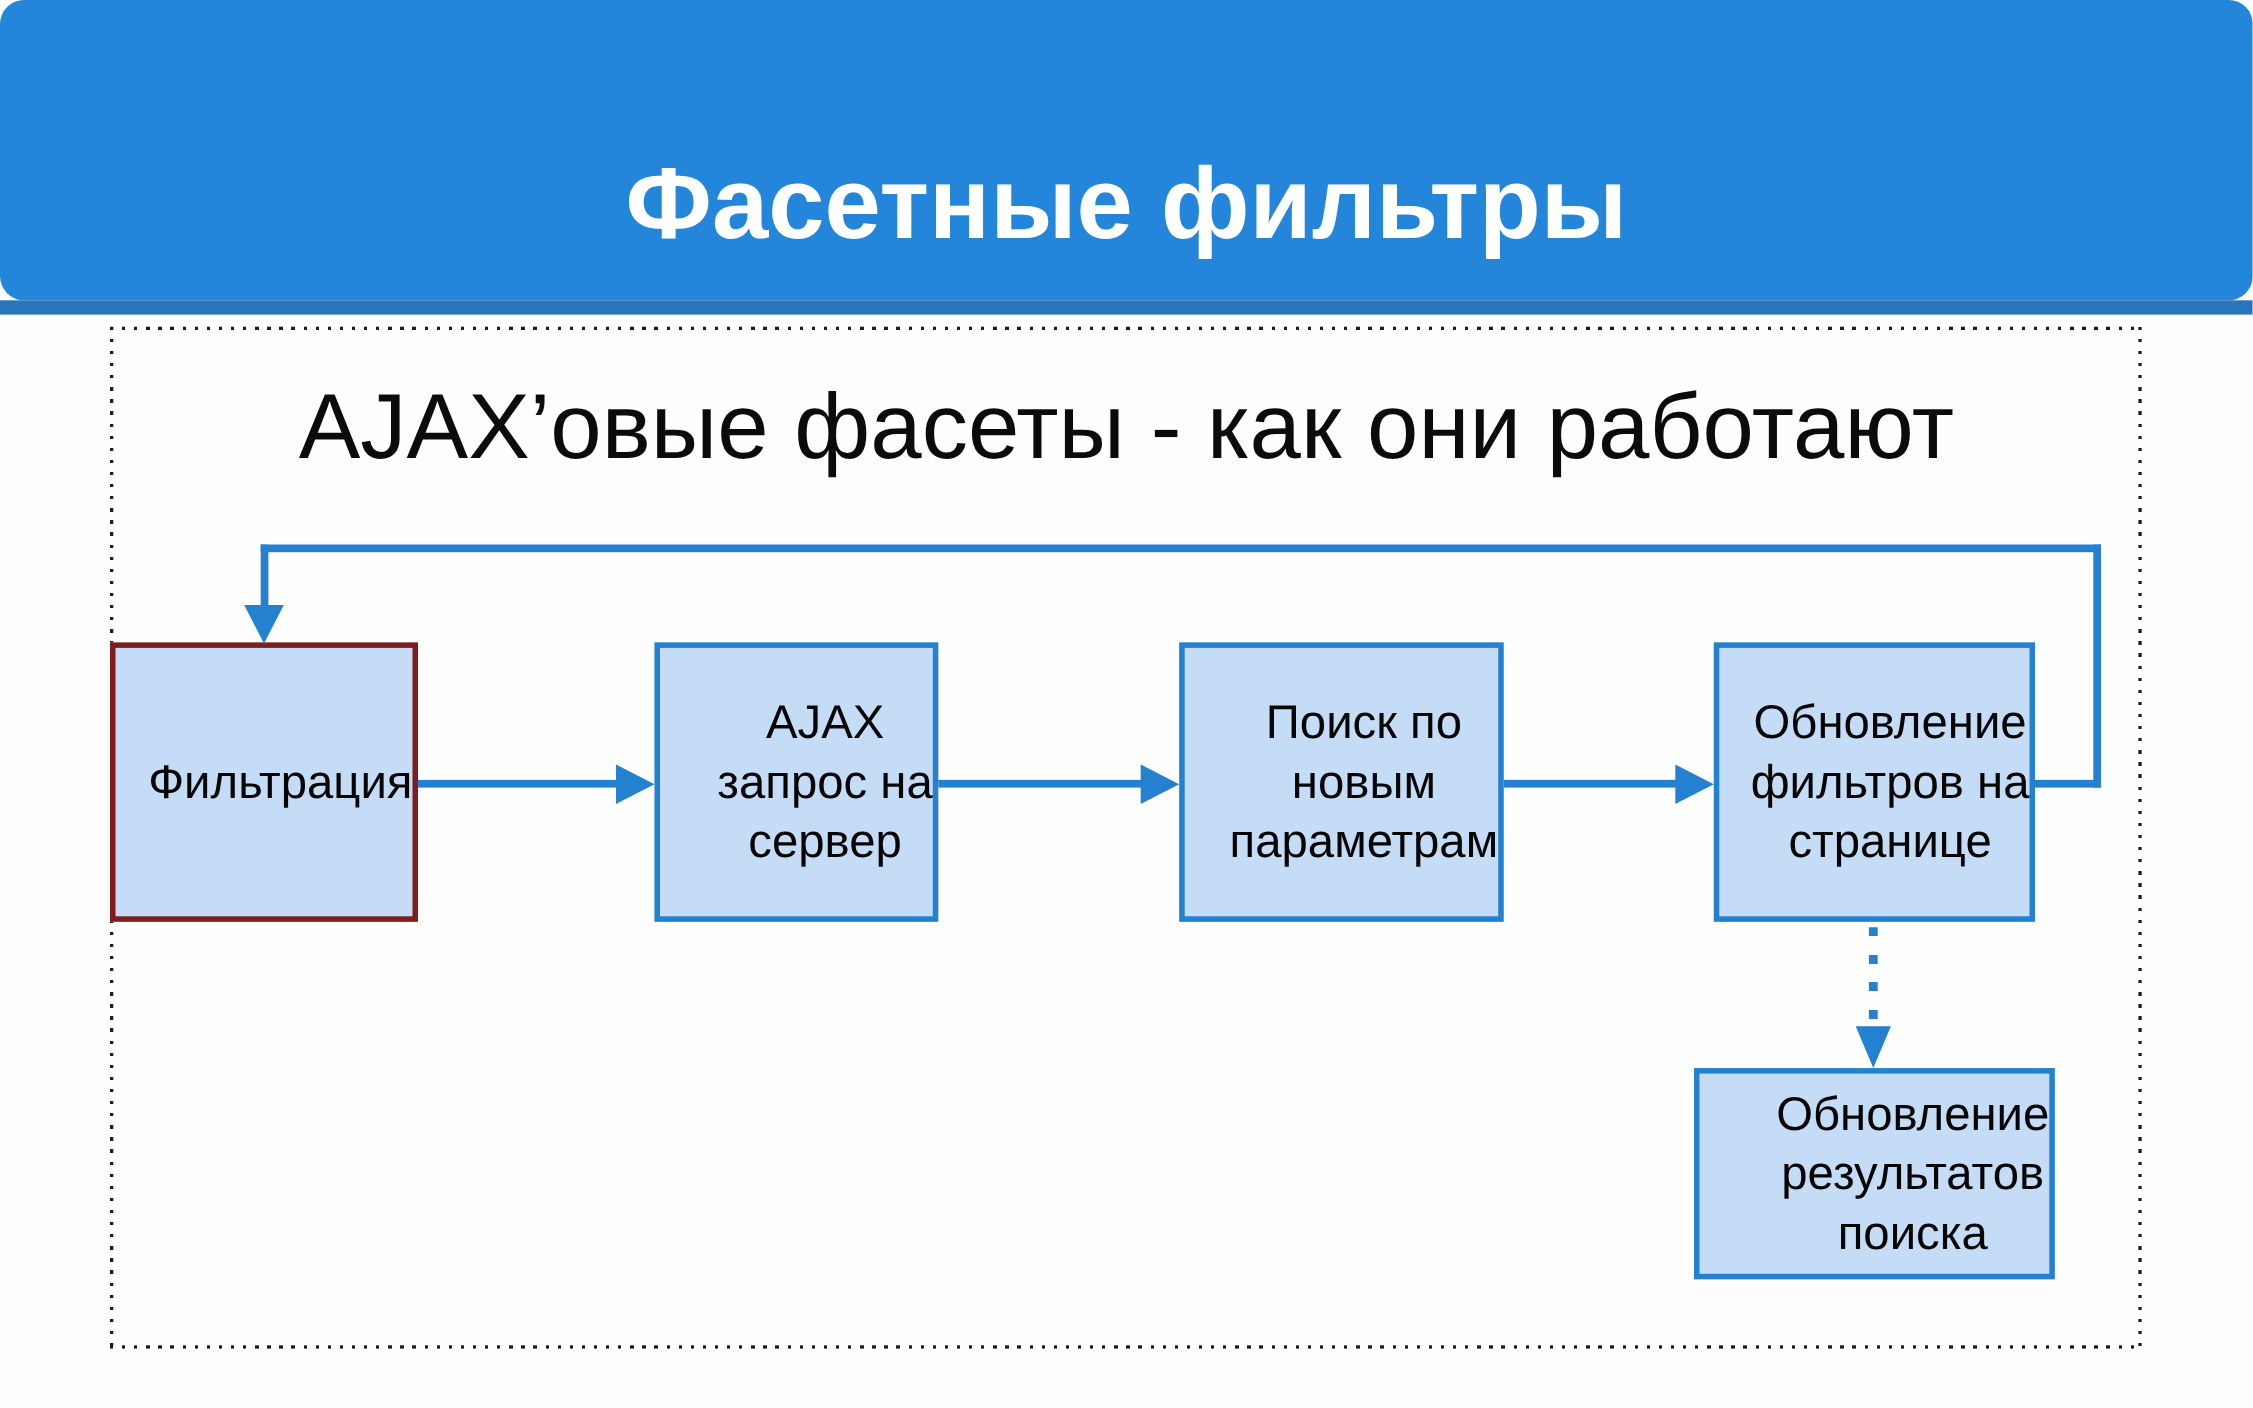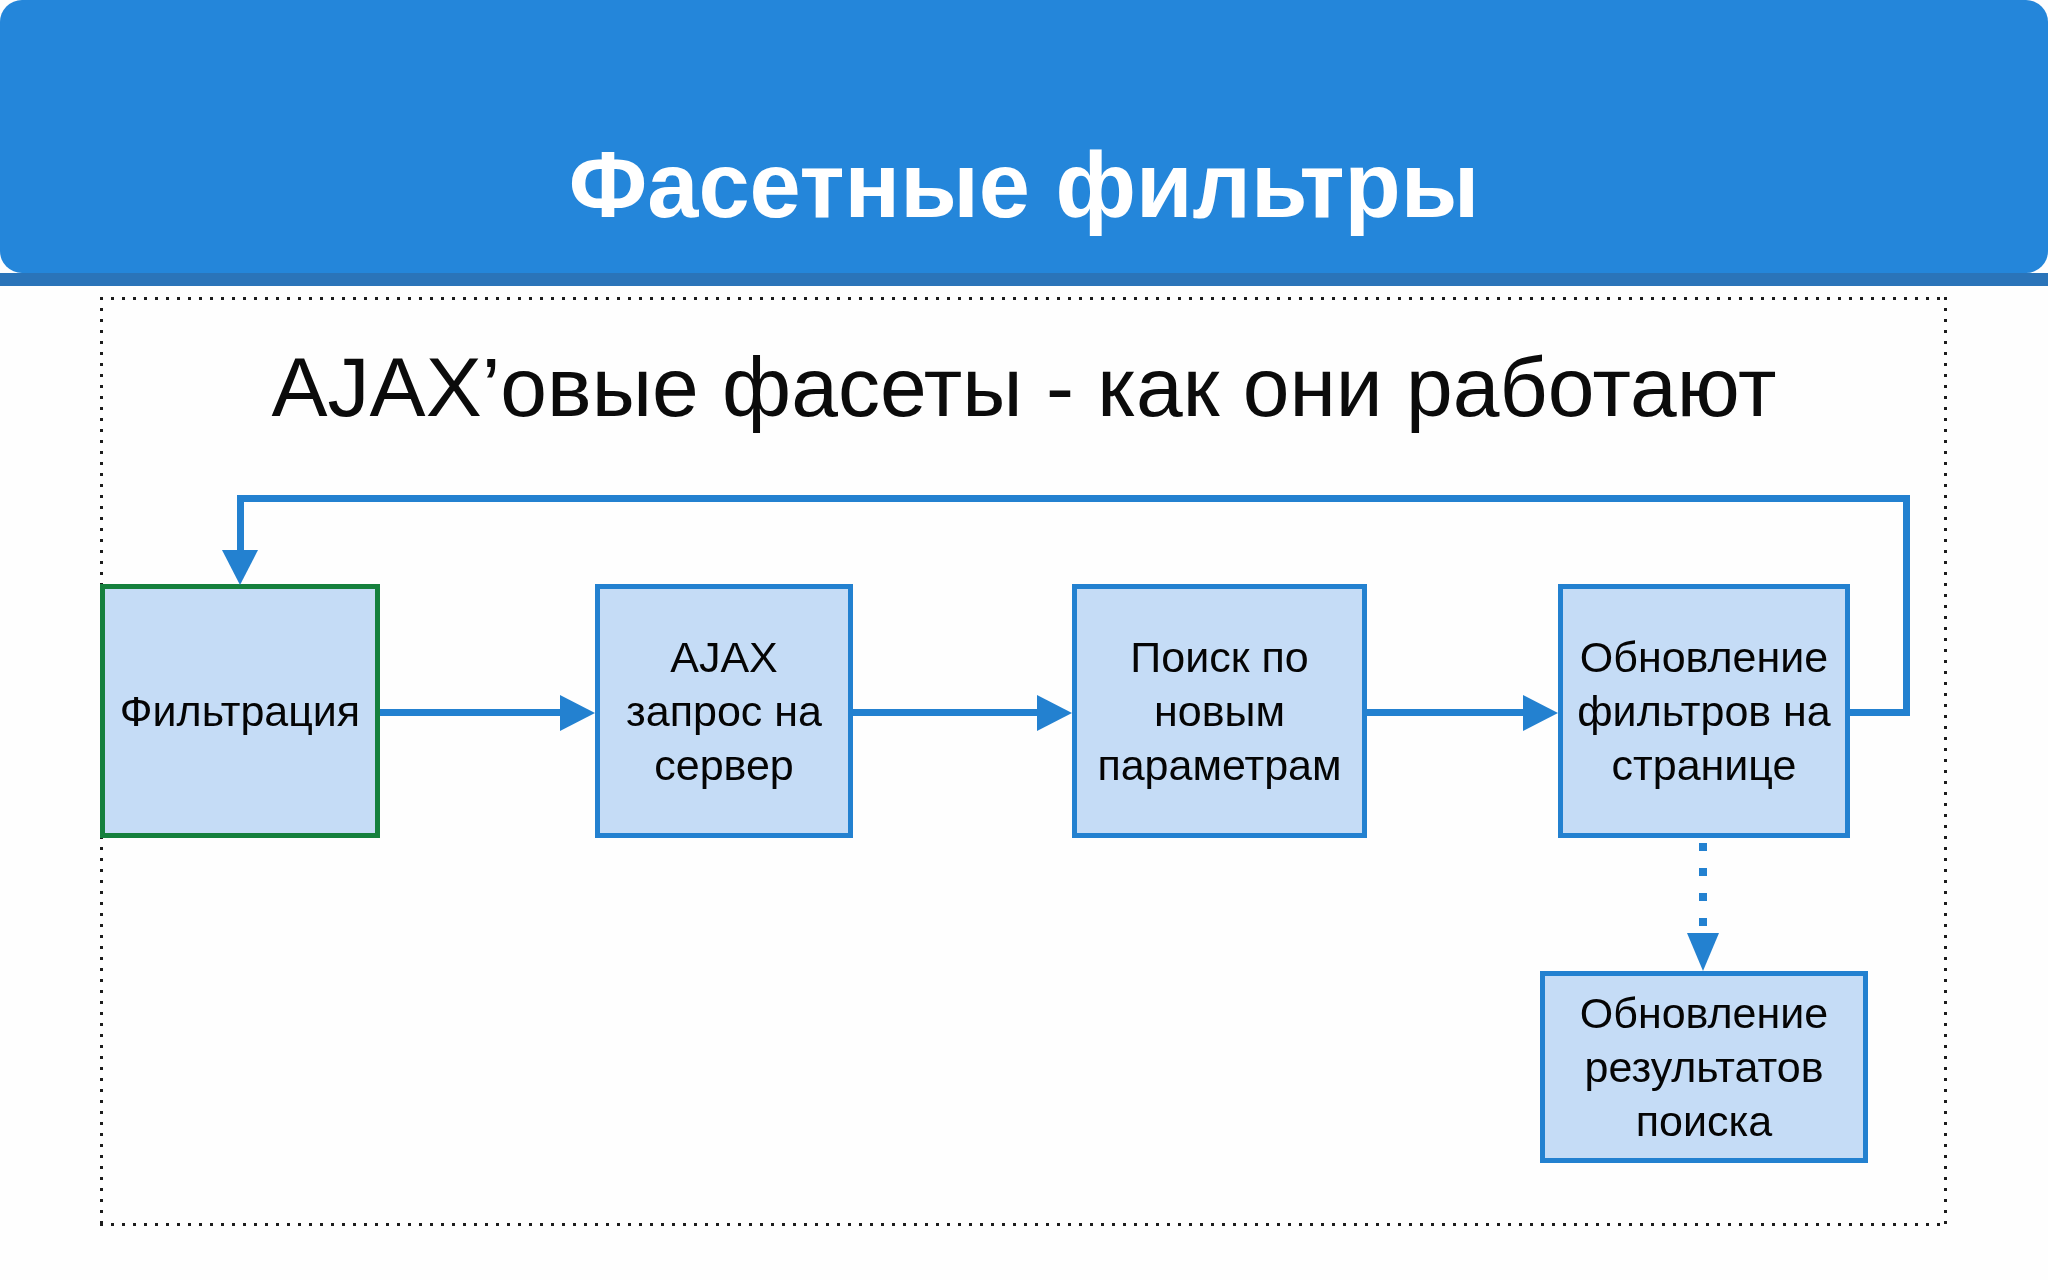--- a/index.html
+++ b/index.html
@@ -33,21 +33,21 @@
   .pb-bottom{bottom:0;left:0;}
   .pb-left{top:0;left:0;}
   .pb-right{top:0;right:0;}
   .panel-title{
     position:absolute;left:0;top:345px;width:2048px;
     text-align:center;font-size:84px;color:#0b0b0b;line-height:1;
   }
   
   .fbox{
     position:absolute;box-sizing:border-box;
-    display:flex;align-items:center;justify-content:center;
+    display:flex;align-items:center;justify-content:flex-end;
     text-align:center;
   }
   .fbox-label{
     font-size:43px;line-height:54px;color:#050505;
     white-space:pre-line;
   }
   
   .shaft{position:absolute;height:7px;}
   .head-right{
     position:absolute;width:0;height:0;
@@ -82,21 +82,21 @@
 
   <div class="panel">
     <div class="pb pb-h pb-top"></div>
     <div class="pb pb-h pb-bottom"></div>
     <div class="pb pb-v pb-left"></div>
     <div class="pb pb-v pb-right"></div>
   </div>
 
   <div class="panel-title">AJAX’овые фасеты - как они работают</div>
 
-  <div class="fbox" style="left:100px;top:584px;width:280px;height:254px;background:#c5dcf6;border:5px solid #15803d;">
+  <div class="fbox" style="left:100px;top:584px;width:280px;height:254px;background:#c5dcf6;border:5px solid #7f1d1d;">
     <div class="fbox-label">Фильтрация</div>
   </div>
 
   <div class="fbox" style="left:595px;top:584px;width:258px;height:254px;background:#c5dcf6;border:5px solid #2381d0;">
     <div class="fbox-label">AJAX
 запрос на
 сервер</div>
   </div>
 
   <div class="fbox" style="left:1072px;top:584px;width:295px;height:254px;background:#c5dcf6;border:5px solid #2381d0;">

